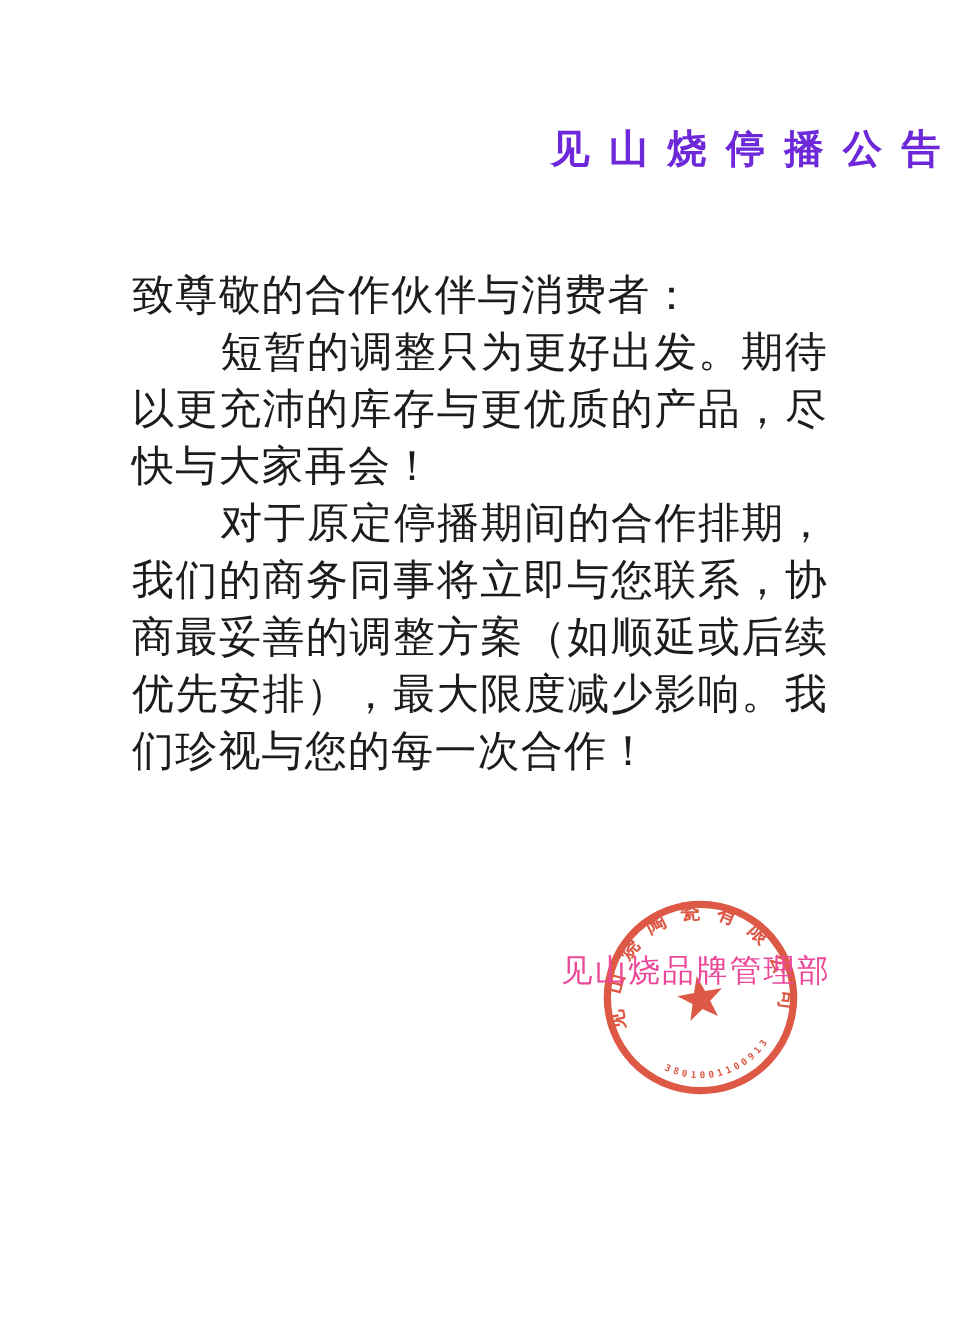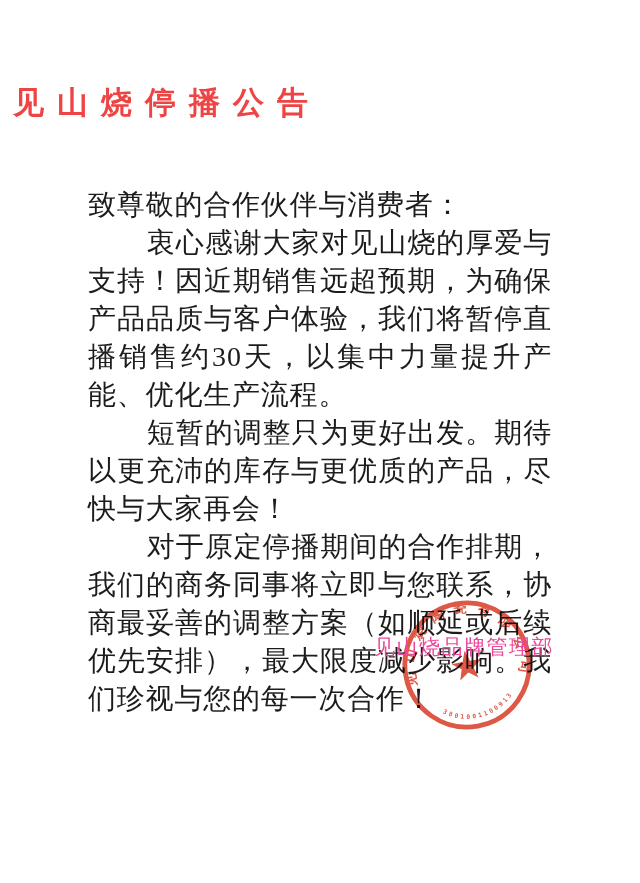--- a/index.html
+++ b/index.html
@@ -12,26 +12,26 @@
     width: 640px;
     height: 883px;
     background: #ffffff;
     overflow: hidden;
     font-family: "Liberation Serif", "DejaVu Serif", serif;
     color: #1c1c1c;
   }
   .doc-title {
     margin: 0;
     padding-top: 82px;
-    text-align: left;
-    font-size: 31px;
+    text-align: right;
+    font-size: 26px;
     font-weight: 700;
     letter-spacing: 13px;
     text-indent: 13px; 
-    color: #ef4444;
+    color: #6d28d9;
   }
   .doc-body {
     margin: 62px 88px 0 88px;
     font-size: 28px;
     line-height: 38px;
     text-align: justify;
     letter-spacing: 0.8px;
   }
   .doc-body p {
     margin: 0;
@@ -78,21 +78,20 @@
 </style>
 </head>
 <body>
 
 <div class="page">
 
   <h1 class="doc-title">见山烧停播公告</h1>
 
   <div class="doc-body">
     <p>致尊敬的合作伙伴与消费者：</p>
-    <p class="indent">衷心感谢大家对见山烧的厚爱与支持！因近期销售远超预期，为确保产品品质与客户体验，我们将暂停直播销售约30天，以集中力量提升产能、优化生产流程。</p>
     <p class="indent">短暂的调整只为更好出发。期待以更充沛的库存与更优质的产品，尽快与大家再会！</p>
     <p class="indent">对于原定停播期间的合作排期，我们的商务同事将立即与您联系，协商最妥善的调整方案（如顺延或后续优先安排），最大限度减少影响。我们珍视与您的每一次合作！</p>
   </div>
 
   <div class="signature">
     <span class="sig-dept">见山烧品牌管理部</span>
   </div>
 
   <div class="seal-wrap">
     <svg viewBox="0 0 200 200" xmlns="http://www.w3.org/2000/svg">

